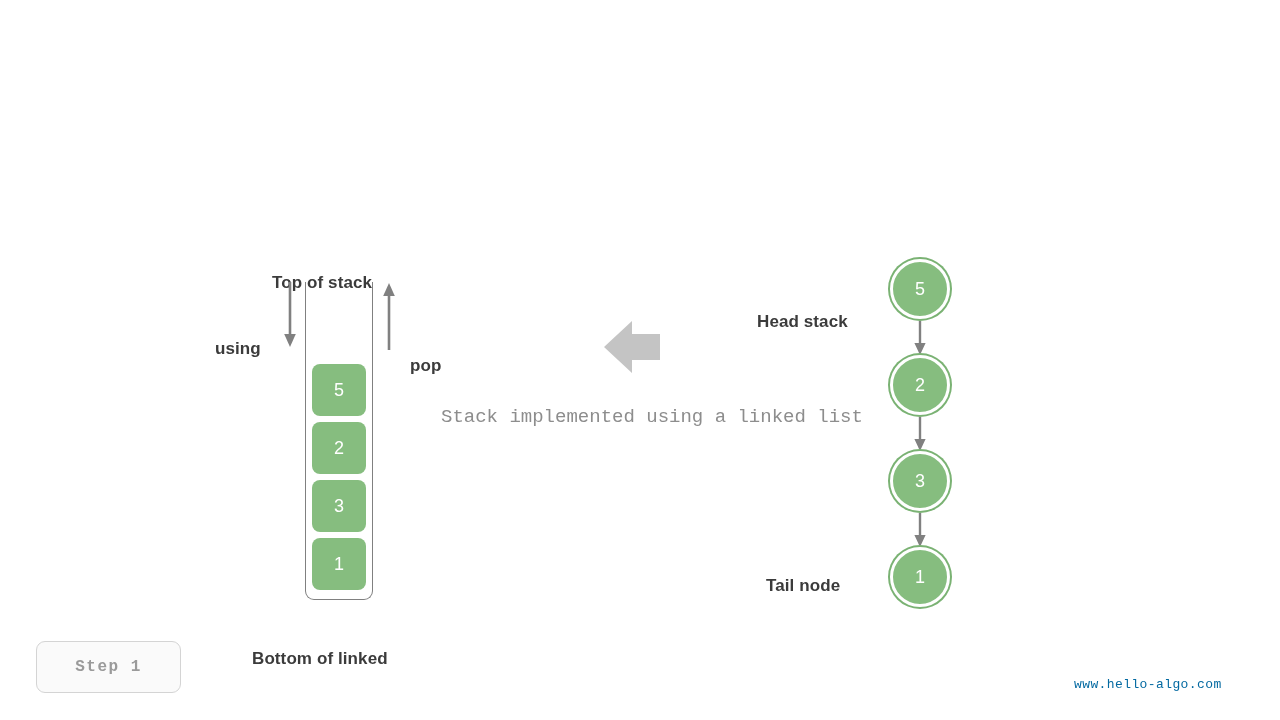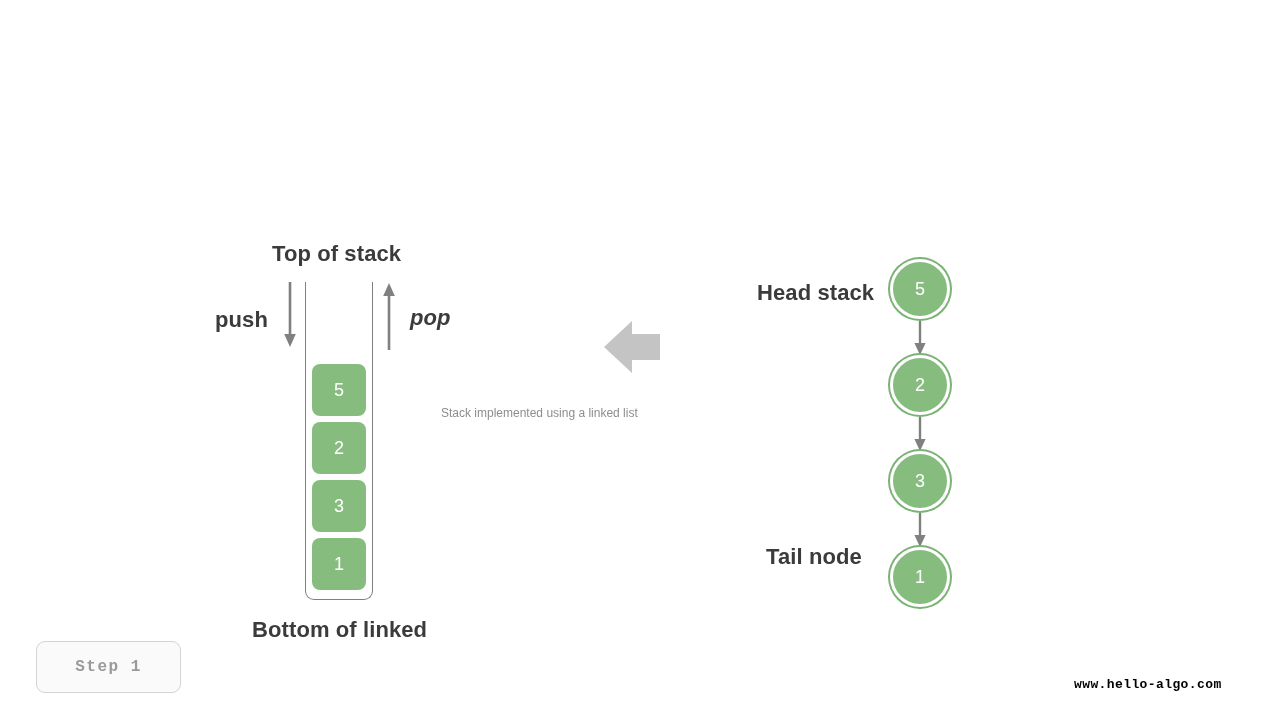--- a/index.html
+++ b/index.html
@@ -21,29 +21,30 @@
     width: 1280px;
     height: 720px;
   }
 
   .abs { position: absolute; }
 
   
   .label-bold {
     font-family: "Liberation Sans", sans-serif;
     font-weight: bold;
-    font-size: 22px;
+    font-size: 17px;
     color: #3b3b3b;
     white-space: nowrap;
     letter-spacing: 0.1px;
+    margin-top: 32px;
   }
   .label-muted {
-    font-family: Liberation Sans, sans-serif;
+    font-family: Liberation Mono, monospace;
     font-weight: normal;
-    font-size: 12px;
+    font-size: 19px;
     color: #8d8d8d;
     white-space: nowrap;
   }
 
   
   #stack-container {
     left: 305px;
     top: 282px;
     width: 68px;
     height: 318px;
@@ -77,21 +78,21 @@
     font-weight: normal;
     display: flex;
     align-items: center;
     justify-content: center;
     line-height: 1;
   }
 
   #label-top-of-stack { left: 272px; top: 241px; }
   #label-bottom-of-stack { left: 252px; top: 617px; }
   #label-push { left: 215px; top: 307px; }
-  #label-pop  { left: 410px; top: 305px; font-style: italic; }
+  #label-pop  { left: 410px; top: 324px; }
 
   
   #middle-arrow { left: 600px; top: 316px; }
   #caption-text { left: 441px; top: 406px; }
 
   
   .ll-node {
     width: 60px;
     height: 60px;
     border-radius: 50%;
@@ -136,42 +137,41 @@
     color: #9a9a9a;
     letter-spacing: 1.5px;
   }
 
   
   #watermark {
     left: 1074px;
     top: 677px;
     font-family: "Liberation Mono", monospace;
     font-size: 13px;
-    color: #000000;
+    color: #0369a1;
     letter-spacing: 0.4px;
     white-space: nowrap;
-    font-weight: bold;
   }
 
   svg { display: block; overflow: visible; }
 </style>
 </head>
 <body>
 
 <div id="canvas">
 
   <div class="abs label-bold" id="label-top-of-stack">Top of stack</div>
 
   <div class="abs" style="left:278px; top:282px;">
     <svg width="26" height="68" viewBox="0 0 26 68">
       <line x1="12" y1="0" x2="12" y2="54" stroke="#808080" stroke-width="2.6"></line>
       <polygon points="12,65 6.2,52 17.8,52" fill="#808080"></polygon>
     </svg>
   </div>
-  <div class="abs label-bold" id="label-push">push</div>
+  <div class="abs label-bold" id="label-push">using</div>
 
   <div class="abs" style="left:377px; top:282px;">
     <svg width="26" height="68" viewBox="0 0 26 68">
       <line x1="12" y1="68" x2="12" y2="12" stroke="#808080" stroke-width="2.6"></line>
       <polygon points="12,1 6.2,14 17.8,14" fill="#808080"></polygon>
     </svg>
   </div>
   <div class="abs label-bold" id="label-pop">pop</div>
 
   <div class="abs" id="stack-container"></div>

